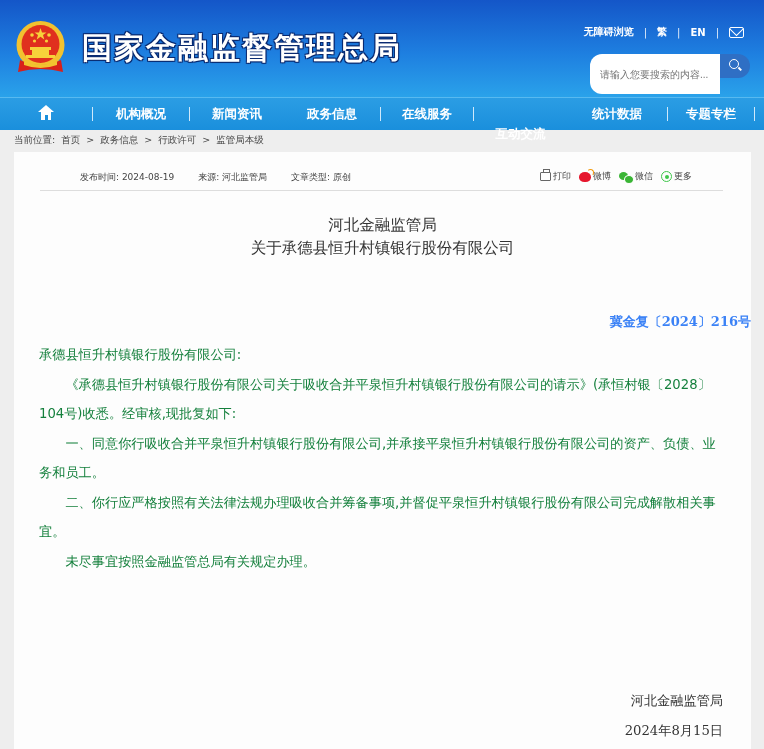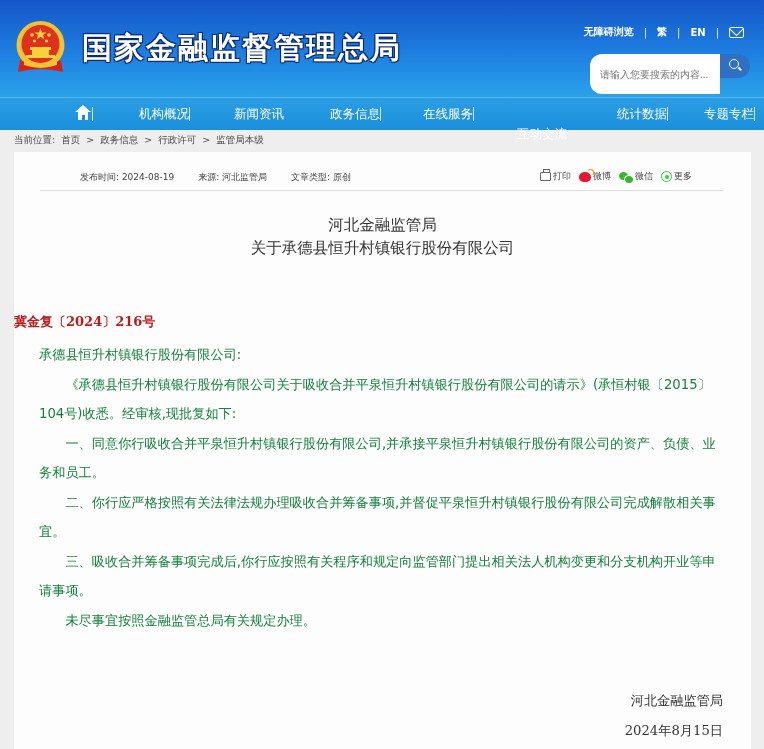--- a/index.html
+++ b/index.html
@@ -12,21 +12,21 @@
   .toplinks { position: absolute; right: 20px; top: 25px; display: flex; align-items: center; font-size: 10px; font-weight: bold; color: #fff; }
   .toplinks .sep { margin: 0 10px; opacity: .9; font-weight: normal; }
   .mail-icon { width: 15px; height: 11px; border: 1.2px solid #fff; border-radius: 2px; position: relative; overflow: hidden; }
   .mail-icon::after { content: ""; position: absolute; left: 1px; top: -5px; width: 9px; height: 9px; border: 1.2px solid #fff; transform: rotate(45deg); }
   .search { position: absolute; left: 590px; top: 54px; width: 160px; height: 24px; display: flex; }
   .search input { width: 130px; height: 40px; border: none; border-radius: 12px 0 0 12px; padding-left: 10px; font-size: 10px; color: #999; background: #fff; outline: none; }
   .search-btn { width: 30px; height: 24px; background: #2f6fc4; border-radius: 0 12px 12px 0; position: relative; }
   .search-icon { position: absolute; left: 9px; top: 5px; width: 10px; height: 10px; border: 1.5px solid #fff; border-radius: 50%; }
   .search-icon::after { content: ""; position: absolute; left: 8px; top: 8px; width: 4px; height: 1.5px; background: #fff; transform: rotate(45deg); }
   .nav { position: absolute; left: 0; top: 97px; width: 764px; height: 33px; background: linear-gradient(180deg, #2b9de4, #1a8fdc); border-top: 1px solid #58b9f0; display: flex; align-items: center; }
-  .nav-item { color: #fff; font-size: 12.5px; font-weight: normal; text-align: right; position: relative; white-space: nowrap; }
+  .nav-item { color: #fff; font-size: 12.5px; font-weight: bold; text-align: center; position: relative; white-space: nowrap; }
   .nav-sep { width: 1px; height: 14px; background: #cfe9fb; }
   .home-icon { width: 18px; height: 16px; position: relative; display: inline-block; }
   .home-icon::before { content: ""; position: absolute; left: 1px; top: 0; border-left: 8px solid transparent; border-right: 8px solid transparent; border-bottom: 7px solid #fff; }
   .home-icon::after { content: ""; position: absolute; left: 4px; top: 7px; width: 10px; height: 8px; background: #fff; }
   .home-door { position: absolute; left: 7.5px; top: 10px; width: 3px; height: 5px; background: #1a8fdc; z-index: 2; }
   .breadcrumb { position: absolute; left: 14px; top: 134px; font-size: 9.5px; color: #444; }
   .breadcrumb span { margin-right: 3px; }
   .panel { position: absolute; left: 14px; top: 152px; width: 737px; height: 600px; background: #fdfdfd; }
   .meta { position: absolute; left: 26px; top: 10px; width: 683px; height: 29px; border-bottom: 1px solid #dddddd; font-size: 9px; color: #444; }
   .meta-left { position: absolute; left: 40px; top: 9px; display: flex; gap: 24px; }
@@ -35,21 +35,21 @@
   .print-icon { width: 11px; height: 9px; border: 1.2px solid #666; border-radius: 1px; position: relative; }
   .print-icon::before { content: ""; position: absolute; left: 1.5px; top: -4px; width: 5px; height: 3px; border: 1px solid #666; border-bottom: none; }
   .weibo-icon { width: 12px; height: 10px; background: #e6162d; border-radius: 50% 50% 45% 45%; position: relative; }
   .weibo-icon::after { content: ""; position: absolute; right: -3px; top: -3px; width: 5px; height: 5px; border: 1.5px solid #f29b0f; border-left-color: transparent; border-bottom-color: transparent; border-radius: 50%; }
   .wechat-icon { width: 14px; height: 10px; position: relative; }
   .wechat-icon::before { content: ""; position: absolute; left: 0; top: 0; width: 9px; height: 8px; background: #3ab535; border-radius: 50%; }
   .wechat-icon::after { content: ""; position: absolute; left: 5px; top: 3px; width: 8px; height: 7px; background: #3ab535; border-radius: 50%; border: 1px solid #fff; }
   .more-icon { width: 11px; height: 11px; border: 1.2px solid #3ec74a; border-radius: 50%; position: relative; }
   .more-icon::after { content: ""; position: absolute; left: 2.5px; top: 2.5px; width: 4px; height: 4px; background: #3ec74a; border-radius: 50%; }
   .doc-title { position: absolute; left: 0; width: 737px; top: 62px; text-align: center; font-family: "DejaVu Sans", sans-serif; font-size: 15.5px; color: #333; line-height: 23px; }
-  .doc-no { position: absolute; left: 0; width: 737px; top: 161px; text-align: left; font-family: "DejaVu Serif", serif; font-size: 13px; font-weight: bold; color: #b91c1c; }
+  .doc-no { position: absolute; left: 0; width: 737px; top: 161px; text-align: right; font-family: "DejaVu Serif", serif; font-size: 13px; font-weight: bold; color: #3b82f6; }
   .body { position: absolute; left: 25px; top: 188px; width: 686px; font-size: 13.2px; color: #15803d; line-height: 29.5px; }
   .body p { margin: 0; }
   .indent { text-indent: 2em; }
   .sign { position: absolute; right: 28px; text-align: right; font-size: 13.2px; color: #333; }
   .sign-date { font-family: "DejaVu Serif", serif; margin-left: 24px; }
 </style>
 </head>
 <body>
 
 <div class="header">
@@ -146,22 +146,21 @@
 
   <div class="doc-title">
     <div>河北金融监管局</div>
     <div>关于承德县恒升村镇银行股份有限公司</div>
   </div>
 
   <div class="doc-no">冀金复〔2024〕216号</div>
 
   <div class="body">
     <p>承德县恒升村镇银行股份有限公司:</p>
-    <p class="indent">《承德县恒升村镇银行股份有限公司关于吸收合并平泉恒升村镇银行股份有限公司的请示》(承恒村银〔2015〕104号)收悉。经审核,现批复如下:</p>
+    <p class="indent">《承德县恒升村镇银行股份有限公司关于吸收合并平泉恒升村镇银行股份有限公司的请示》(承恒村银〔2028〕104号)收悉。经审核,现批复如下:</p>
     <p class="indent">一、同意你行吸收合并平泉恒升村镇银行股份有限公司,并承接平泉恒升村镇银行股份有限公司的资产、负债、业务和员工。</p>
     <p class="indent">二、你行应严格按照有关法律法规办理吸收合并筹备事项,并督促平泉恒升村镇银行股份有限公司完成解散相关事宜。</p>
-    <p class="indent">三、吸收合并筹备事项完成后,你行应按照有关程序和规定向监管部门提出相关法人机构变更和分支机构开业等申请事项。</p>
     <p class="indent">未尽事宜按照金融监管总局有关规定办理。</p>
   </div>
 
   <div class="sign" style="top:540px;">河北金融监管局</div>
   <div class="sign sign-date" style="top:570px;">2024年8月15日</div>
 </div>
 
 </body></html>

